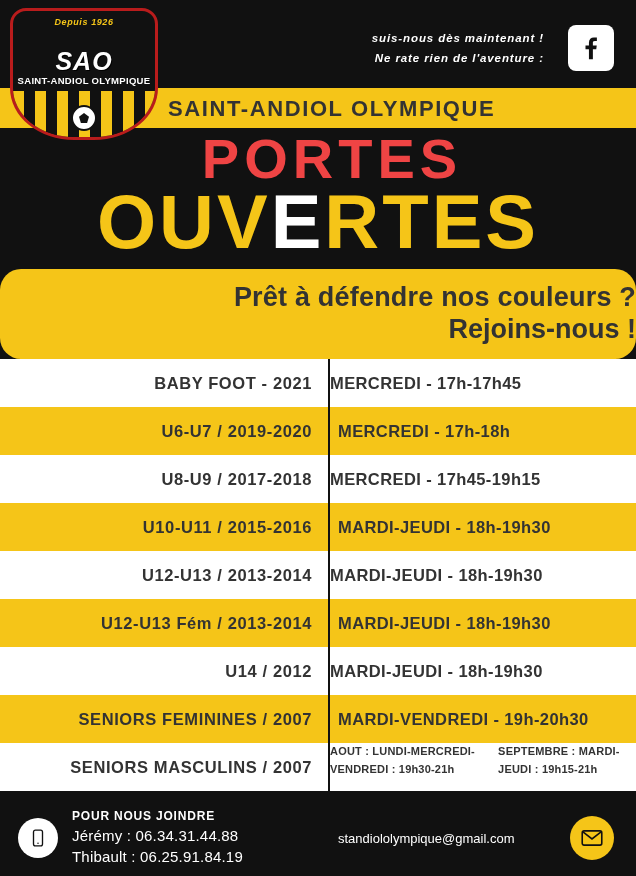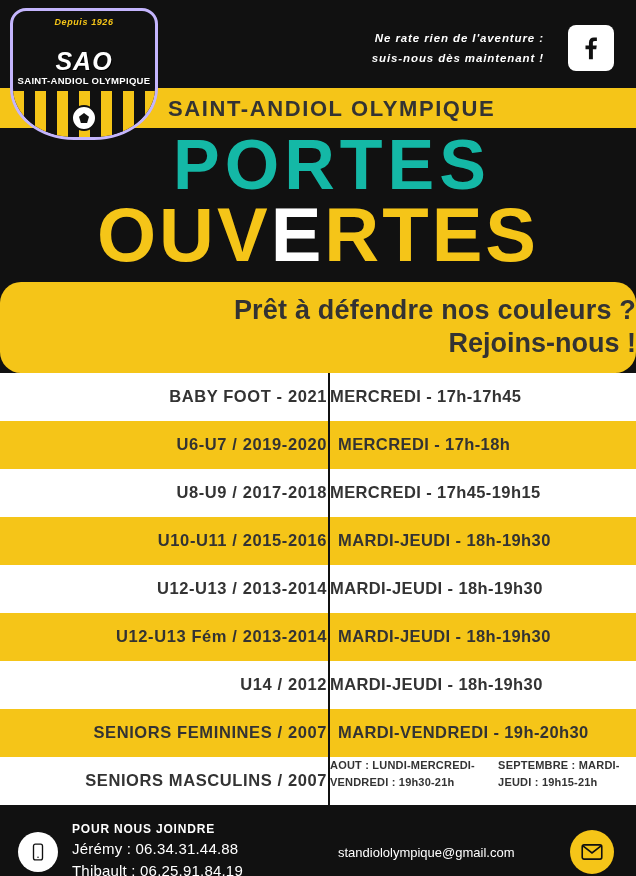--- a/index.html
+++ b/index.html
@@ -46,21 +46,21 @@
   .logo-wrap {
     position:absolute;
     left:10px; top:8px;
     width:148px; height:132px;
     z-index:20;
   }
   .logo-shield {
     position:relative;
     width:148px; height:132px;
     background:#111111;
-    border:3px solid #c4b5fd;
+    border:3px solid #b91c1c;
     border-radius:16px 16px 64px 64px / 16px 16px 52px 52px;
     overflow:hidden;
   }
   .logo-top-text {
     position:absolute; top:6px; left:0; right:0;
     text-align:center;
     color:#f5c518;
     font-size:9px;
     font-weight:bold;
     font-style:italic;
@@ -118,22 +118,22 @@
     font-size:22px;
     font-weight:bold;
     letter-spacing:1.6px;
   }
   .black-block {
     background:#111111;
     padding:4px 0 10px 0;
   }
   .portes {
     text-align:center;
-    color:#14b8a6;
-    font-size:70px;
+    color:#ef4444;
+    font-size:56px;
     font-weight:bold;
     letter-spacing:5px;
     line-height:0.96;
     padding-left:28px;
   }
   .ouvertes {
     text-align:center;
     color:#f5c518;
     font-size:76px;
     font-weight:bold;
@@ -172,21 +172,21 @@
     height:48px;
     align-items:stretch;
   }
   .srow.alt { background:#f5c518;gap:8px; }
   .srow.white { background:#ffffff; }
   .cat {
     width:330px;
     display:flex;
     align-items:center;
     justify-content:flex-end;
-    padding-right:1px;
+    padding-right:16px;
     color:#333333;
     font-size:16.5px;
     font-weight:bold;
     letter-spacing:0.6px;
     border-right:2px solid #111111;
     text-align:right;
   }
   .time {
     flex:1;
     display:flex;
@@ -256,22 +256,22 @@
   }
   .mail-icon svg { width:22px; height:16px; }
 </style>
 </head>
 <body>
 
 <div class="poster">
 
   <div class="topbar">
     <div class="social-text">
+      <div>suis-nous dès maintenant !</div>
       <div>Ne rate rien de l'aventure :</div>
-      <div>suis-nous dès maintenant !</div>
     </div>
     <div class="fb-badge">
       <svg viewBox="0 0 24 24" aria-hidden="true">
           <path fill="#111111" d="M13.5 21v-8h2.7l.4-3.1h-3.1V7.9c0-.9.25-1.5 1.55-1.5h1.65V3.63C16.4 3.56 15.42 3.5 14.3 3.5c-2.35 0-3.95 1.43-3.95 4.06V9.9H7.6V13h2.75v8z"></path>
         </svg>
     </div>
   </div>
 
   <div class="logo-wrap">
     <div class="logo-shield">

